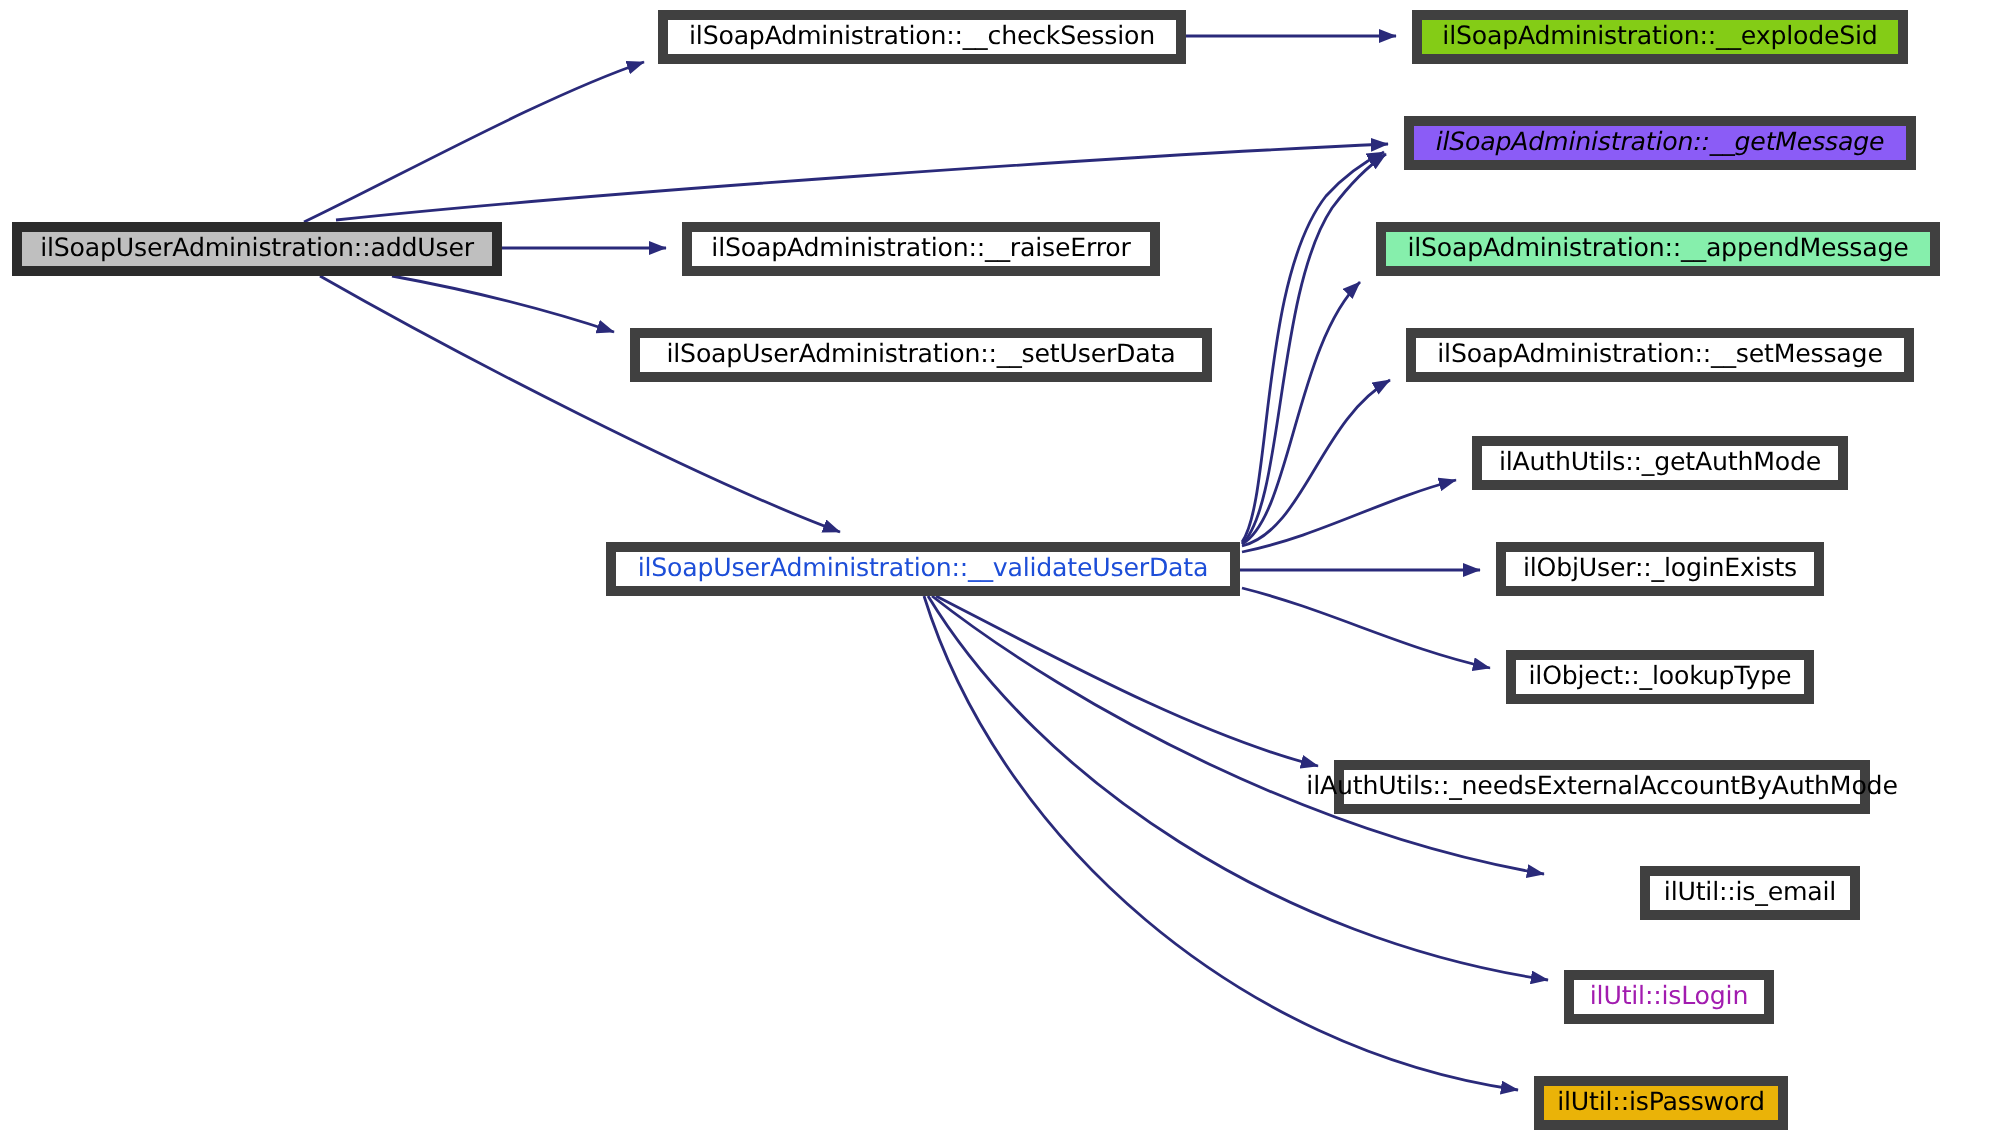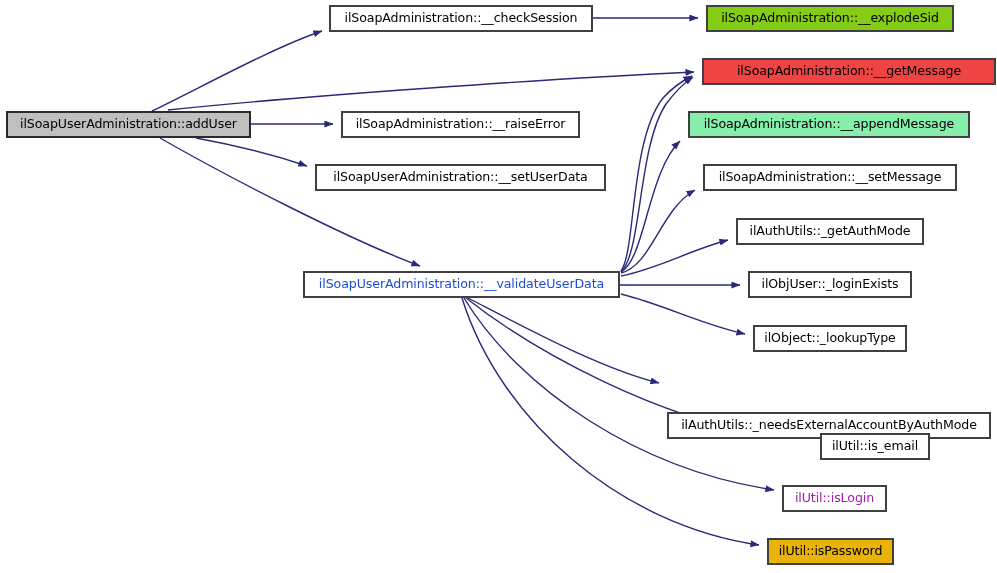--- a/index.html
+++ b/index.html
@@ -18,21 +18,21 @@
   #edge-layer {
     position: absolute;
     left: 0;
     top: 0;
     width: 997px;
     height: 573px;
   }
   .gnode {
     position: absolute;
     box-sizing: border-box;
-    border: 2px solid #14b8a6;
+    border: 5px solid #14b8a6;
     background: #ffffff;
     color: #000000;
     display: flex;
     align-items: center;
     justify-content: center;
     white-space: nowrap;
     font-size: 12.6px;
     line-height: 1;
     letter-spacing: -0.1px;
   }
@@ -78,21 +78,21 @@
   <div id="nodes">
       <div class="gnode root" style="left: 6px; top: 111px; width: 245px; height: 27px; background: rgb(191, 191, 191); border-color: rgb(43, 43, 43); color: rgb(0, 0, 0);">
         <span class="nlabel">ilSoapUserAdministration::addUser</span>
       </div>
       <div class="gnode" style="left: 329px; top: 5px; width: 264px; height: 27px; background: rgb(255, 255, 255); border-color: rgb(64, 64, 64); color: rgb(0, 0, 0);">
         <span class="nlabel">ilSoapAdministration::__checkSession</span>
       </div>
       <div class="gnode" style="left: 706px; top: 5px; width: 248px; height: 27px; background: #84cc16; border-color: rgb(64, 64, 64); color: rgb(0, 0, 0);">
         <span class="nlabel">ilSoapAdministration::__explodeSid</span>
       </div>
-      <div class="gnode" style="left: 702px; top: 58px; width: 294px; height: 27px; background: #ef4444; border-color: rgb(64, 64, 64); color: rgb(0, 0, 0);">
+      <div class="gnode" style="left: 702px; top: 58px; width: 256px; height: 27px; background: #8b5cf6; border-color: rgb(64, 64, 64); color: rgb(0, 0, 0); font-style: italic;">
         <span class="nlabel">ilSoapAdministration::__getMessage</span>
       </div>
       <div class="gnode" style="left: 341px; top: 111px; width: 239px; height: 27px; background: rgb(255, 255, 255); border-color: rgb(64, 64, 64); color: rgb(0, 0, 0);">
         <span class="nlabel">ilSoapAdministration::__raiseError</span>
       </div>
       <div class="gnode" style="left: 688px; top: 111px; width: 282px; height: 27px; background: #86efac; border-color: rgb(64, 64, 64); color: rgb(0, 0, 0);">
         <span class="nlabel">ilSoapAdministration::__appendMessage</span>
       </div>
       <div class="gnode" style="left: 315px; top: 164px; width: 291px; height: 27px; background: rgb(255, 255, 255); border-color: rgb(64, 64, 64); color: rgb(0, 0, 0);">
         <span class="nlabel">ilSoapUserAdministration::__setUserData</span>
@@ -105,21 +105,21 @@
       </div>
       <div class="gnode" style="left: 303px; top: 271px; width: 317px; height: 27px; background: rgb(255, 255, 255); border-color: rgb(64, 64, 64); color: #1d4ed8;">
         <span class="nlabel">ilSoapUserAdministration::__validateUserData</span>
       </div>
       <div class="gnode" style="left: 748px; top: 271px; width: 164px; height: 27px; background: rgb(255, 255, 255); border-color: rgb(64, 64, 64); color: rgb(0, 0, 0);">
         <span class="nlabel">ilObjUser::_loginExists</span>
       </div>
       <div class="gnode" style="left: 753px; top: 325px; width: 154px; height: 27px; background: rgb(255, 255, 255); border-color: rgb(64, 64, 64); color: rgb(0, 0, 0);">
         <span class="nlabel">ilObject::_lookupType</span>
       </div>
-      <div class="gnode" style="left: 667px; top: 380px; width: 324px; height: 27px; background: rgb(255, 255, 255); border-color: rgb(64, 64, 64); color: rgb(0, 0, 0); margin-top: 32px;">
+      <div class="gnode" style="left: 667px; top: 380px; width: 268px; height: 27px; background: rgb(255, 255, 255); border-color: rgb(64, 64, 64); color: rgb(0, 0, 0);">
         <span class="nlabel">ilAuthUtils::_needsExternalAccountByAuthMode</span>
       </div>
       <div class="gnode" style="left: 780px; top: 433px; width: 110px; height: 27px; background: rgb(255, 255, 255); border-color: rgb(64, 64, 64); color: rgb(0, 0, 0); margin-left: 40px;">
         <span class="nlabel">ilUtil::is_email</span>
       </div>
       <div class="gnode" style="left: 782px; top: 485px; width: 105px; height: 27px; background: rgb(255, 255, 255); border-color: rgb(64, 64, 64); color: #a21caf;">
         <span class="nlabel">ilUtil::isLogin</span>
       </div>
       <div class="gnode" style="left: 767px; top: 538px; width: 127px; height: 27px; background: #eab308; border-color: rgb(64, 64, 64); color: rgb(0, 0, 0); align-items: center;">
         <span class="nlabel">ilUtil::isPassword</span>

